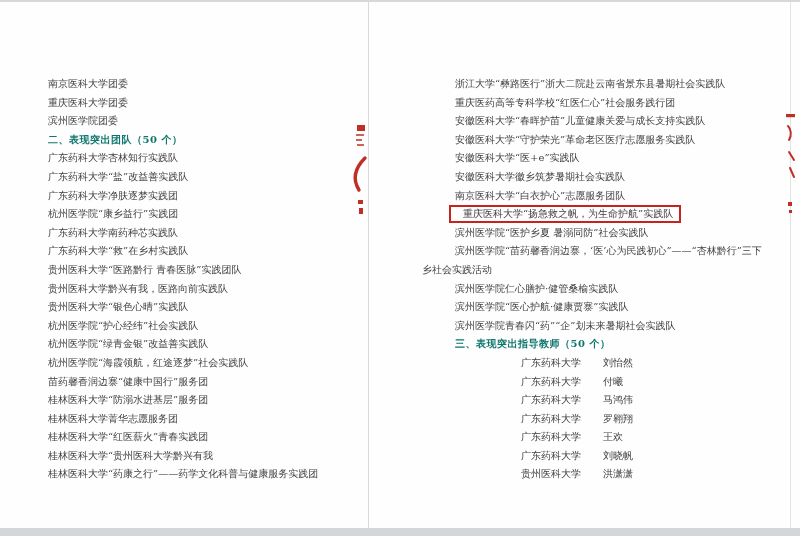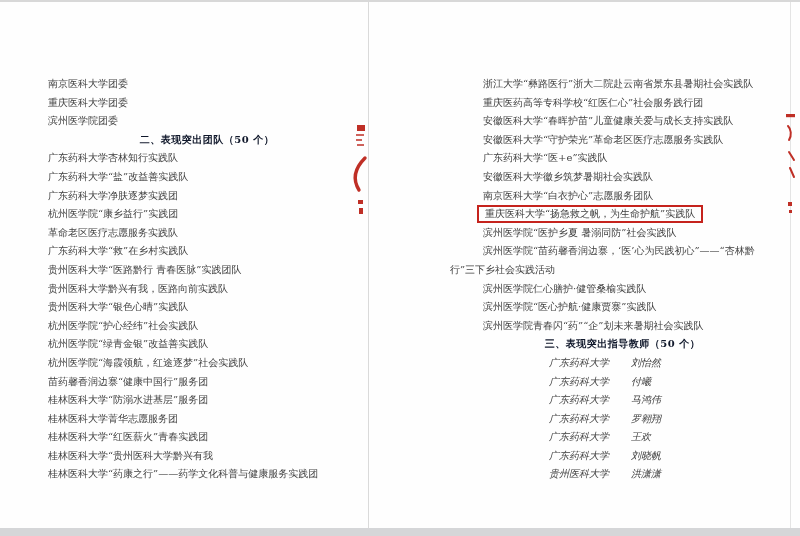--- a/index.html
+++ b/index.html
@@ -15,27 +15,27 @@
   .page-left{left:0;width:368px;}
   .page-right{left:369px;right:0;}
   .divider{position:absolute;left:368px;top:0;bottom:8px;width:1px;background:#dadada;}
   .right-edge{position:absolute;left:790px;top:0;bottom:8px;width:1px;background:#e4e4e4;}
   .bottom-strip{position:absolute;left:0;right:0;bottom:0;height:8px;background:#d5d6d8;}
   .content{position:absolute;font-size:10px;line-height:18.6px;}
   .content-left{left:32px;top:73px;width:334px;}
   .content-right{left:422px;top:73px;width:340px;}
   [data-list]{display:contents;}
   .line{margin:0;text-indent:16px;white-space:normal;}
-  .content-right .line{text-indent:33px;margin-left:28px;}
-  .heading{font-weight:bold;color:#0f172a;letter-spacing:0.5px;text-align:center;}
-  .teacher{text-indent:0;padding-left:33px;font-style:italic;}
+  .content-right .line{text-indent:33px;}
+  .heading{font-weight:bold;color:#0f766e;letter-spacing:0.5px;}
+  .teacher{text-indent:0;padding-left:33px;}
   .teacher .org{display:inline-block;width:115px;}
   .redbox{
     border:2px solid var(--red,#c5231d);
-    padding:1px 6px 2px 6px;
+    padding:1px 6px 2px 12px;
     margin:-1px -6px -2px -6px;
     display:inline;
   }
   .marks{position:absolute;left:0;top:0;pointer-events:none;color:var(--pen,#bf2f26);}
 </style>
 </head>
 <body>
 
 <div class="canvas">
 
@@ -59,21 +59,21 @@
       
     
         <p class="line"><span class="t">广东药科大学杏林知行实践队</span></p>
       
         <p class="line"><span class="t">广东药科大学“盐”改益善实践队</span></p>
       
         <p class="line"><span class="t">广东药科大学净肤逐梦实践团</span></p>
       
         <p class="line"><span class="t">杭州医学院“康乡益行”实践团</span></p>
       
-        <p class="line"><span class="t">革命老区医疗志愿服务实践队</span></p>
+        <p class="line"><span class="t">广东药科大学南药种芯实践队</span></p>
       
         <p class="line"><span class="t">广东药科大学“救”在乡村实践队</span></p>
       
         <p class="line"><span class="t">贵州医科大学“医路黔行 青春医脉”实践团队</span></p>
       
         <p class="line"><span class="t">贵州医科大学黔兴有我，医路向前实践队</span></p>
       
         <p class="line"><span class="t">贵州医科大学“银色心晴”实践队</span></p>
       
         <p class="line"><span class="t">杭州医学院“护心经纬”社会实践队</span></p>
@@ -101,21 +101,21 @@
       
     
         <p class="line"><span class="t">浙江大学“彝路医行”浙大二院赴云南省景东县暑期社会实践队</span></p>
       
         <p class="line"><span class="t">重庆医药高等专科学校“红医仁心”社会服务践行团</span></p>
       
         <p class="line"><span class="t">安徽医科大学“春晖护苗”儿童健康关爱与成长支持实践队</span></p>
       
         <p class="line"><span class="t">安徽医科大学“守护荣光”革命老区医疗志愿服务实践队</span></p>
       
-        <p class="line"><span class="t">广东药科大学“医+e”实践队</span></p>
+        <p class="line"><span class="t">安徽医科大学“医+e”实践队</span></p>
       
         <p class="line"><span class="t">安徽医科大学徽乡筑梦暑期社会实践队</span></p>
       
         <p class="line"><span class="t">南京医科大学“白衣护心”志愿服务团队</span></p>
       
         <p class="line"><span class="t redbox">重庆医科大学“扬急救之帆，为生命护航”实践队</span></p>
       
         <p class="line"><span class="t">滨州医学院“医护乡夏 暑溺同防”社会实践队</span></p>
       
         <p class="line"><span class="t">滨州医学院“苗药馨香润边寨，‘医’心为民践初心”——“杏林黔行”三下乡社会实践活动</span></p>

